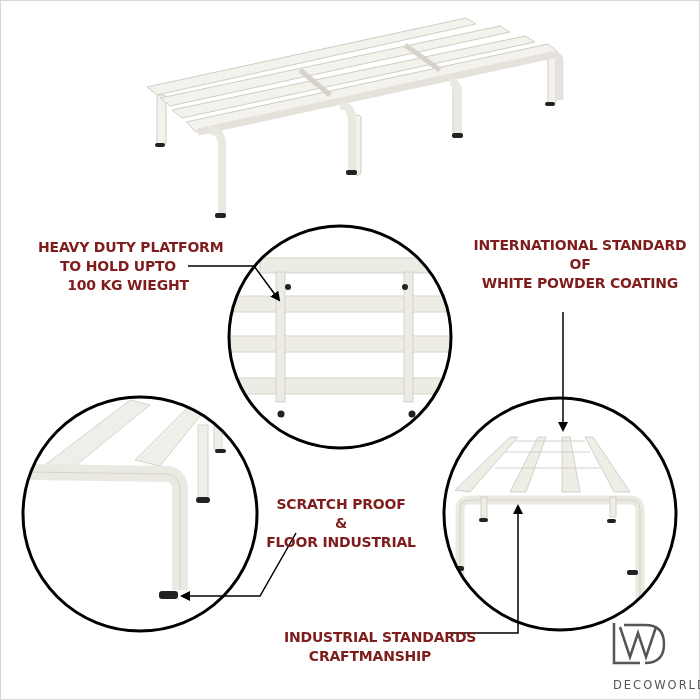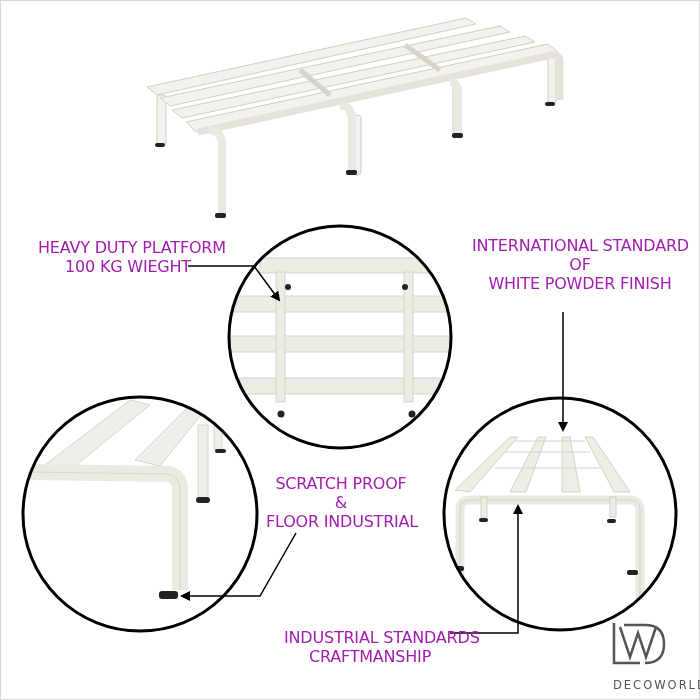--- a/index.html
+++ b/index.html
@@ -1,21 +1,21 @@
 <!DOCTYPE html>
 <html><head>
 <meta charset="utf-8">
 <style>
   html, body { margin:0; padding:0; background:#fff; }
   body { width:700px; height:700px; position:relative; overflow:hidden;
          font-family:"DejaVu Sans", sans-serif; }
   .frame { position:absolute; left:0; top:0; width:698px; height:698px;
            border:1px solid #d8d8d8; }
-  .label { position:absolute; text-align:center; font-weight:normal;
-           font-size:16px; line-height:19px; color:#a21caf;
+  .label { position:absolute; text-align:center; font-weight:bold;
+           font-size:14px; line-height:19px; color:#7f1d1d;
            font-family:"DejaVu Sans", sans-serif; letter-spacing:-0.2px; }
   .label div { white-space:nowrap; }
   svg { position:absolute; left:0; top:0; }
   .logo-text { position:absolute; left:613px; top:678px; font-size:11.5px;
                letter-spacing:2px; color:#555; font-family:"DejaVu Sans", sans-serif; }
 </style>
 </head>
 <body>
 
 <div class="frame"></div>
@@ -141,30 +141,31 @@
 
   <g fill="none" stroke="#555" stroke-width="2.5">
     <path d="M614,623 L614,663 L640,663"></path>
     <path d="M620,627 L630,657 L638,633 L646,657 L656,627"></path>
     <path d="M624,625 L645,625 Q664,625 664,644 Q664,663 645,663"></path>
   </g>
 </svg>
 
 <div class="label" style="left:38px; top:238px; width:180px;">
   <div>HEAVY DUTY PLATFORM</div>
+  <div style="margin-right:20px">TO HOLD UPTO</div>
   <div>100 KG WIEGHT</div>
 </div>
 
 <div class="label" style="left:472px; top:236px; width:216px;">
   <div>INTERNATIONAL STANDARD</div>
   <div>OF</div>
-  <div>WHITE POWDER FINISH</div>
+  <div>WHITE POWDER COATING</div>
 </div>
 
-<div class="label" style="left:266px; top:474px; width:150px;">
+<div class="label" style="left:266px; top:495px; width:150px;">
   <div>SCRATCH PROOF</div>
   <div>&amp;</div>
   <div>FLOOR INDUSTRIAL</div>
 </div>
 
 <div class="label" style="left:284px; top:628px; width:172px;">
   <div>INDUSTRIAL STANDARDS</div>
   <div>CRAFTMANSHIP</div>
 </div>
 

